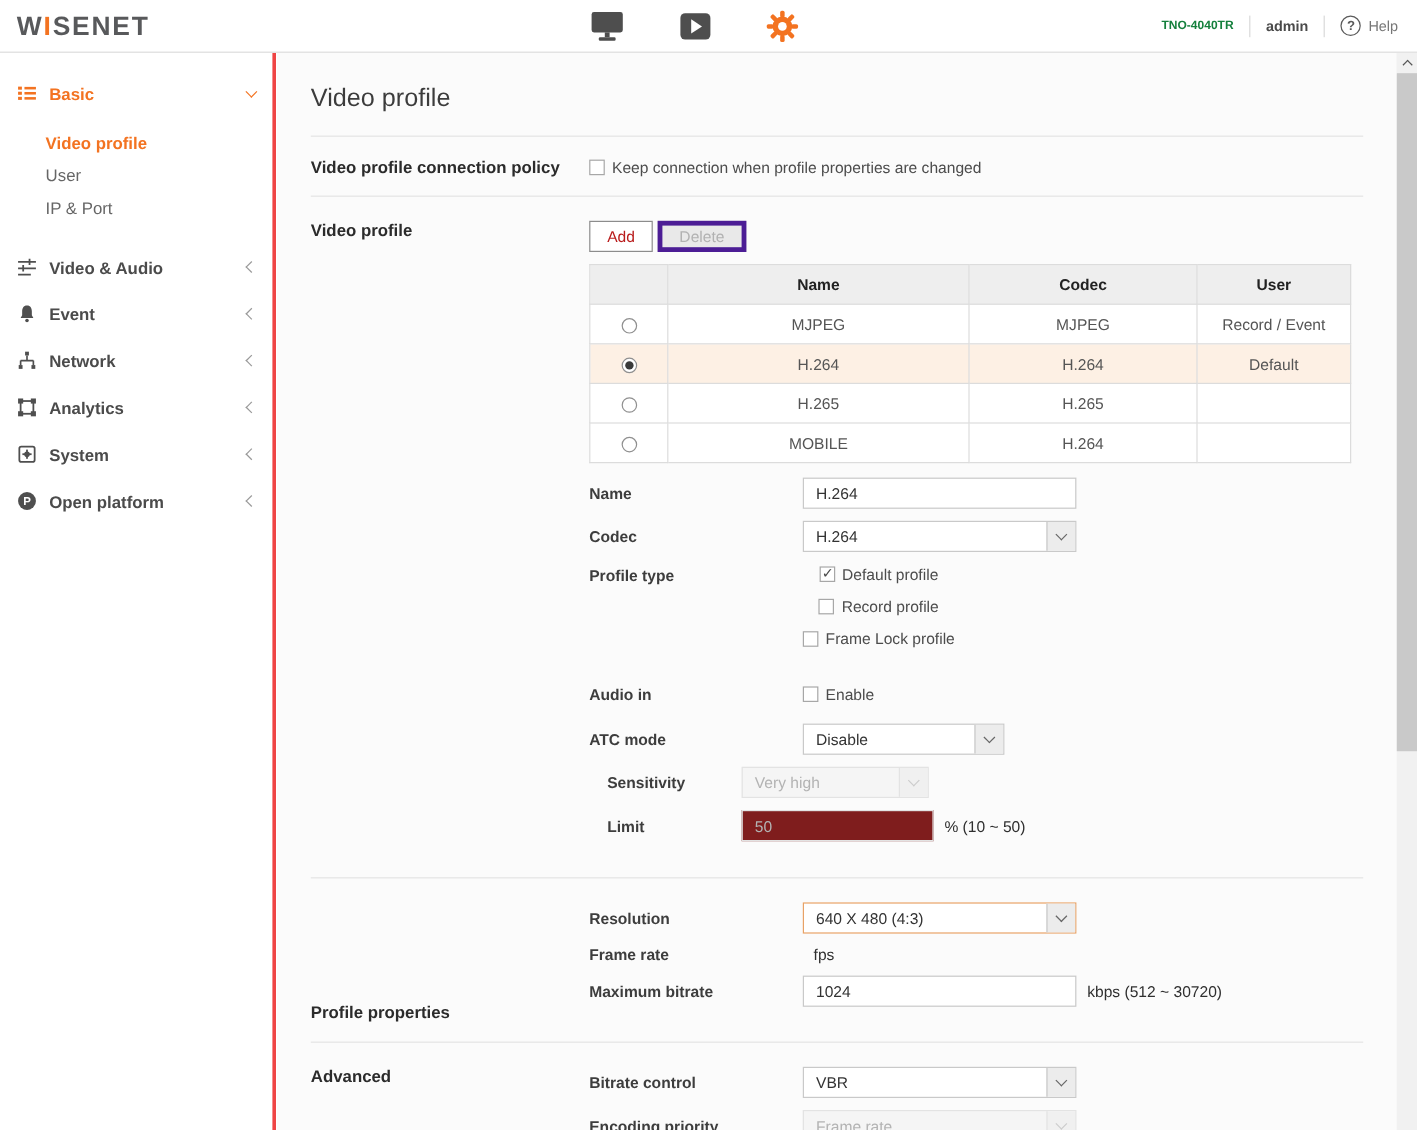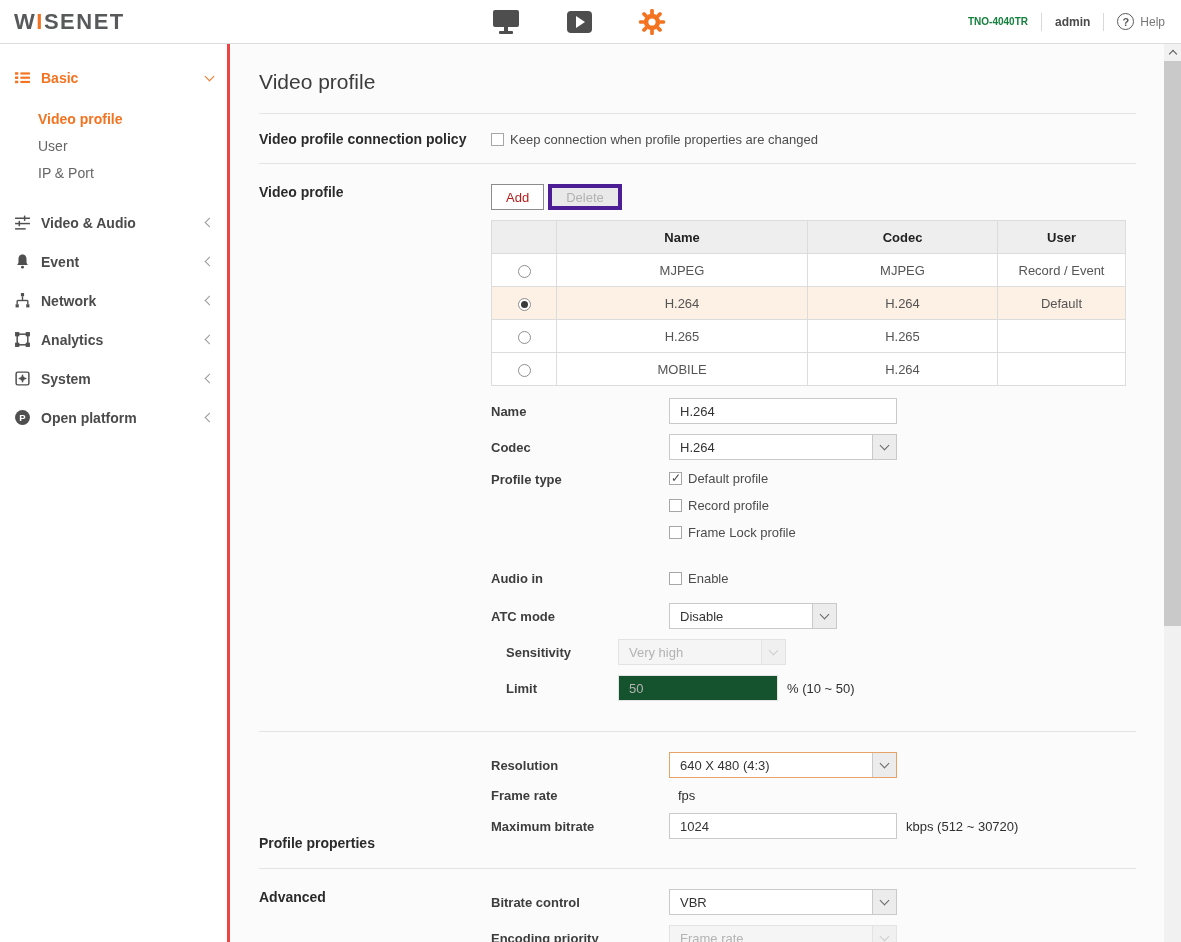--- a/index.html
+++ b/index.html
@@ -75,36 +75,36 @@
   tr.row-selected td { background:#fdf0e4; }
   .radio { width:13px; height:13px; border:1px solid #8f8f8f; border-radius:50%; background:#fff;
     display:inline-block; position:relative; vertical-align:middle; cursor:pointer; }
   .radio.selected::after { content:""; position:absolute; left:2px; top:2px; width:7px; height:7px;
     border-radius:50%; background:#3a3a3a; }
 
   .frow { display:flex; align-items:center; margin-bottom:10px; }
   .flabel { width:178px; font-size:13px; font-weight:bold; color:#3d3d3d; flex-shrink:0; }
   .txt { width:228px; height:26px; border:1px solid #c9c9c9; padding:0 10px; font-size:13px;
     color:#333; background:#fff; font-family:"Liberation Sans", sans-serif; }
-  .txt.dis { background:#14532d; border-color:#e3e3e3; color:#b3b3b3; }
+  .txt.dis { background:#7f1d1d; border-color:#e3e3e3; color:#b3b3b3; }
   .sel { position:relative; width:228px; height:26px; background:#fff; border:1px solid #c9c9c9;
     display:flex; align-items:center; cursor:pointer; }
   .sel .val { flex:1; padding-left:10px; font-size:13px; color:#333; white-space:nowrap; overflow:hidden; }
   .sel .arrow { width:24px; height:100%; border-left:1px solid #c9c9c9; background:#ececec;
     display:flex; align-items:center; justify-content:center; }
   .sel .arrow .chev { border-color:#666; transform:rotate(45deg); margin-top:-3px; }
   .sel.dis { background:#f5f5f5; border-color:#e3e3e3; cursor:default; }
   .sel.dis .val { color:#b3b3b3; }
   .sel.dis .arrow { background:#f0f0f0; border-left-color:#e3e3e3; }
   .sel.dis .arrow .chev { border-color:#ccc; }
   .sel.orange { border-color:#e8a266; }
   .w168 { width:168px; }
-  .w160 { width:168px; }
+  .w160 { width:156px; }
   .suffix { font-size:13px; color:#2f2f2f; margin-left:9px; white-space:nowrap; }
-  .cbgroup .frow { margin-bottom:10px; height:17px; }
+  .cbgroup .frow { margin-bottom:10px; height:17px;justify-content:center; }
   .subrow .flabel { width:112px; margin-left:15px; }
   .mt16 { margin-top:19px; }
   .props-sec { padding-top:20px; padding-bottom:17px;align-items:flex-end; }
   .adv-sec { padding-top:20px; }
 
   
   .scrollbar { position:absolute; right:0; top:44px; width:17px; height:898px; background:#f1f1f1; }
   .sb-up { height:17px; display:flex; align-items:center; justify-content:center; background:#f1f1f1; cursor:pointer;}
   .sb-up .chev { transform:rotate(-135deg); border-color:#555; margin-top:3px; width:6px; height:6px;}
   .sb-thumb { position:absolute; top:17px; left:0; width:17px; height:565px; background:#c9c9c9; cursor:pointer; }

